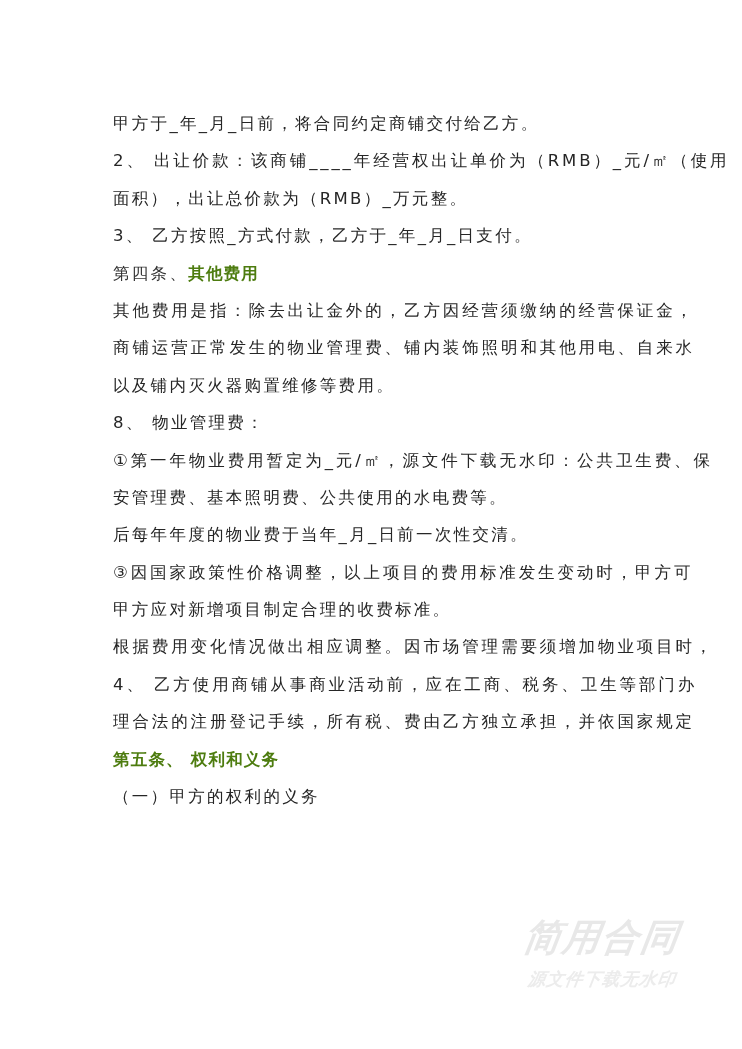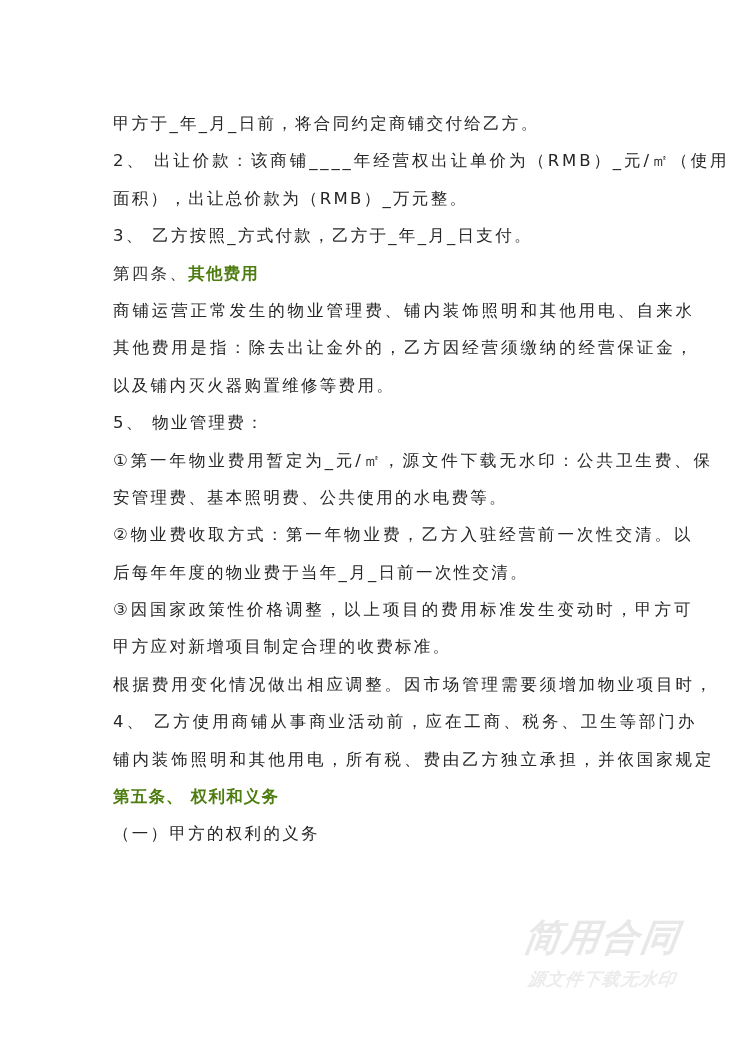--- a/index.html
+++ b/index.html
@@ -78,33 +78,32 @@
 <div class="page">
   <div class="line">甲方于_年_月_日前，将合同约定商铺交付给乙方。</div>
   <div class="line full">2、 出让价款：该商铺____年经营权出让单价为（RMB）_元/㎡（使用</div>
   <div class="line">面积），出让总价款为（RMB）_万元整。</div>
   <div class="line">3、 乙方按照_方式付款，乙方于_年_月_日支付。</div>
 
   <div class="line">
     <span class="heading-label">第四条、</span><span class="bold">其他费用</span>
   </div>
 
+  <div class="line full">其他费用是指：除去出让金外的，乙方因经营须缴纳的经营保证金，</div>
   <div class="line full">商铺运营正常发生的物业管理费、铺内装饰照明和其他用电、自来水</div>
-  <div class="line full">其他费用是指：除去出让金外的，乙方因经营须缴纳的经营保证金，</div>
   <div class="line">以及铺内灭火器购置维修等费用。</div>
-  <div class="line">5、 物业管理费：</div>
+  <div class="line">8、 物业管理费：</div>
   <div class="line full">①第一年物业费用暂定为_元/㎡，源文件下载无水印：公共卫生费、保</div>
   <div class="line">安管理费、基本照明费、公共使用的水电费等。</div>
-  <div class="line full">②物业费收取方式：第一年物业费，乙方入驻经营前一次性交清。以</div>
   <div class="line">后每年年度的物业费于当年_月_日前一次性交清。</div>
   <div class="line full">③因国家政策性价格调整，以上项目的费用标准发生变动时，甲方可</div>
   <div class="line">甲方应对新增项目制定合理的收费标准。</div>
   <div class="line full">根据费用变化情况做出相应调整。因市场管理需要须增加物业项目时，</div>
   <div class="line full">4、 乙方使用商铺从事商业活动前，应在工商、税务、卫生等部门办</div>
-  <div class="line full">铺内装饰照明和其他用电，所有税、费由乙方独立承担，并依国家规定</div>
+  <div class="line full">理合法的注册登记手续，所有税、费由乙方独立承担，并依国家规定</div>
 
   <div class="line">
     <span class="bold">第五条、 权利和义务</span>
   </div>
   <div class="line">（一）甲方的权利的义务</div>
 </div>
 
 <div class="watermark">
   <div class="wm-main">简用合同</div>
   <div class="wm-sub">源文件下载无水印</div>

